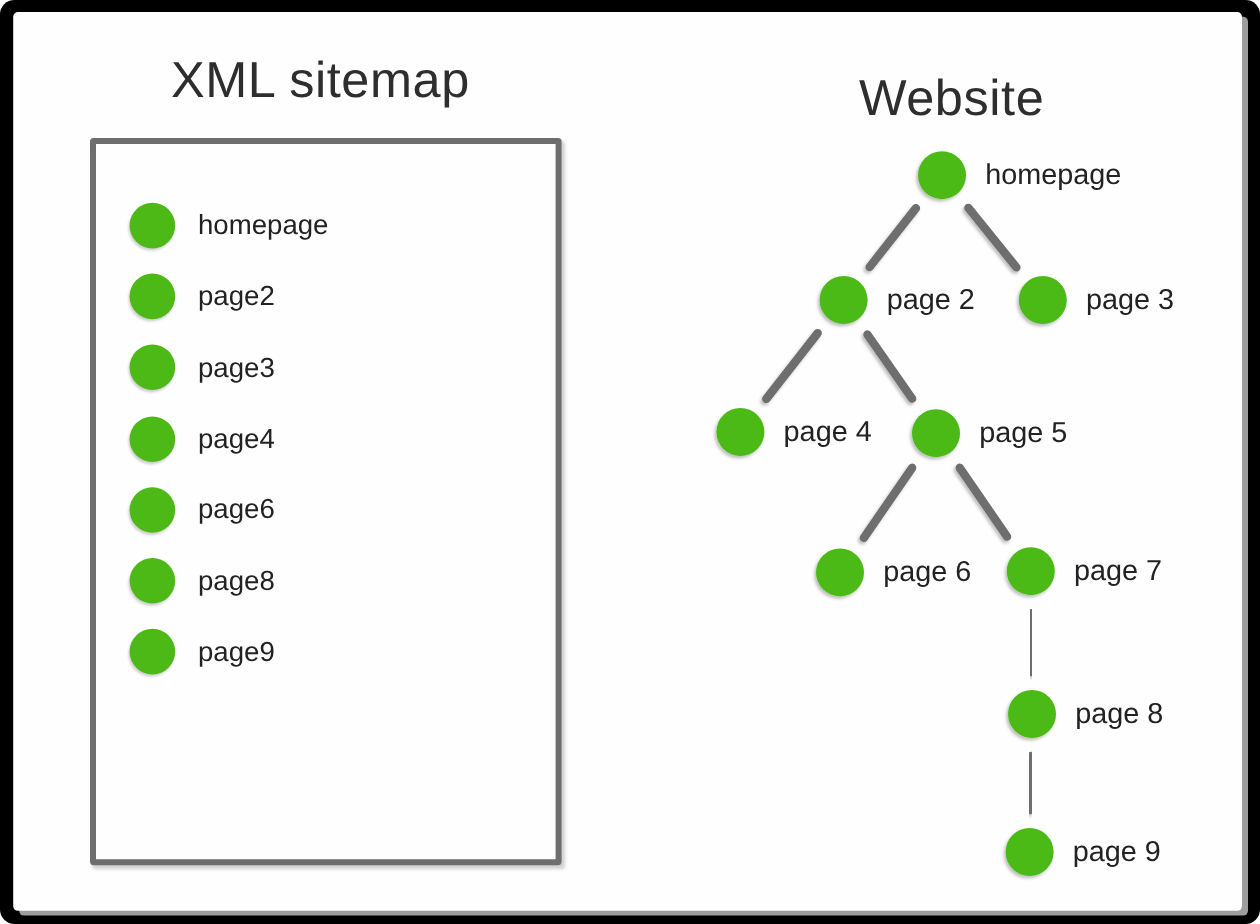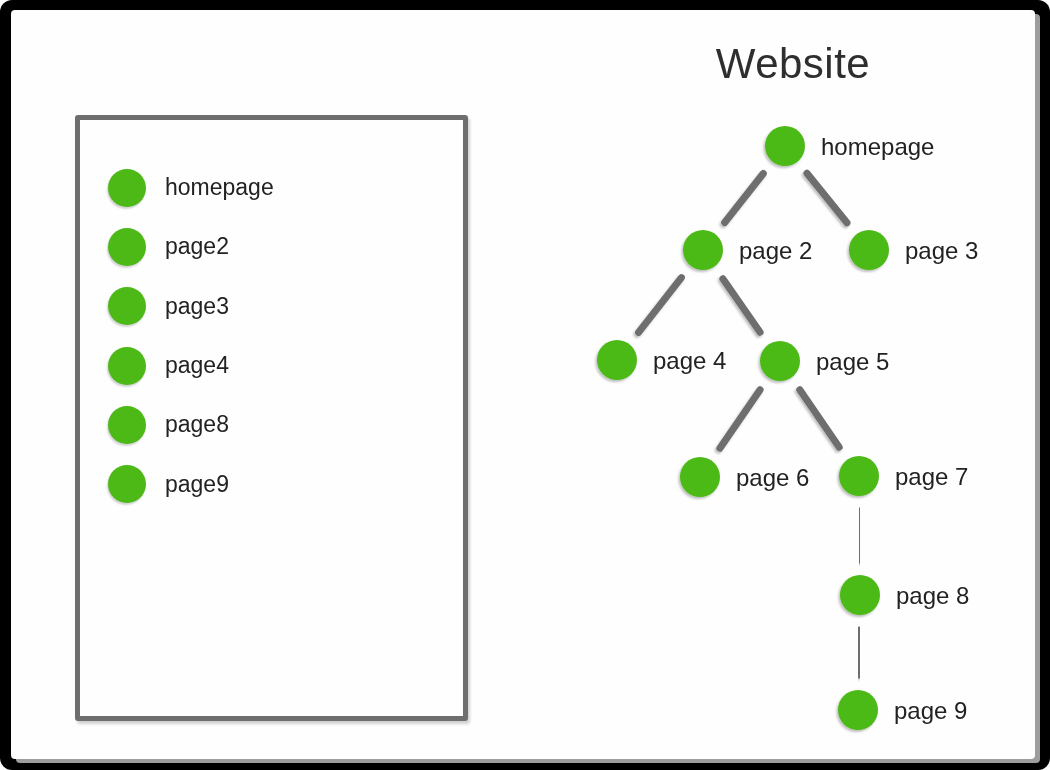--- a/index.html
+++ b/index.html
@@ -29,21 +29,21 @@
     position: absolute;
     width: 320px;
     text-align: center;
     font-size: 42px;
     line-height: 1;
     color: #2e2e2e;
     letter-spacing: 0.5px;
     white-space: nowrap;
   }
   .panel-title.left  { left: 96px;  top: 36px; }
-  .panel-title.right { left: 622px; top: 33px; }
+  .panel-title.right { left: 622px; top: 51px; }
 
   .sitemap-box {
     position: absolute;
     left: 64px;
     top: 105px;
     width: 393px;
     height: 606px;
     box-sizing: border-box;
     border: 5px solid #6e6e6e;
     border-radius: 3px;
@@ -75,39 +75,44 @@
     left: 0;
     top: 0;
   }
 </style>
 </head>
 <body>
 
 <div class="frame">
   <div class="canvas">
 
+    <div class="panel-title left">XML sitemap</div>
 
     <div class="panel-title right">Website</div>
 
     <div class="sitemap-box" id="sitemap-list">
         <div class="sitemap-row">
           <span class="sitemap-dot" style="background: rgb(76, 185, 23);"></span>
           <span class="sitemap-label">homepage</span>
         </div>
         <div class="sitemap-row">
           <span class="sitemap-dot" style="background: rgb(76, 185, 23);"></span>
           <span class="sitemap-label">page2</span>
         </div>
         <div class="sitemap-row">
           <span class="sitemap-dot" style="background: rgb(76, 185, 23);"></span>
           <span class="sitemap-label">page3</span>
         </div>
         <div class="sitemap-row">
           <span class="sitemap-dot" style="background: rgb(76, 185, 23);"></span>
           <span class="sitemap-label">page4</span>
+        </div>
+        <div class="sitemap-row">
+          <span class="sitemap-dot" style="background: rgb(76, 185, 23);"></span>
+          <span class="sitemap-label">page6</span>
         </div>
         <div class="sitemap-row">
           <span class="sitemap-dot" style="background: rgb(76, 185, 23);"></span>
           <span class="sitemap-label">page8</span>
         </div>
         <div class="sitemap-row">
           <span class="sitemap-dot" style="background: rgb(76, 185, 23);"></span>
           <span class="sitemap-label">page9</span>
         </div>
       </div>

